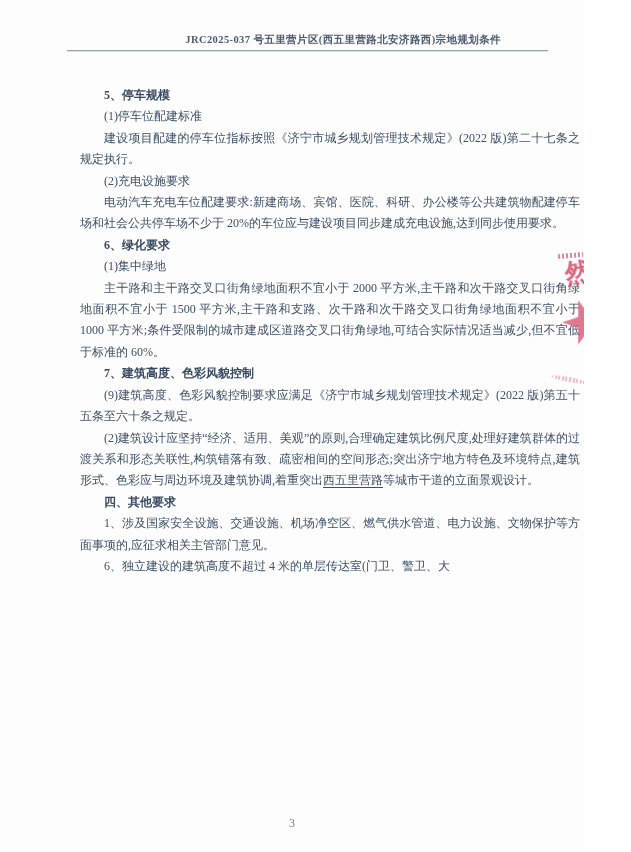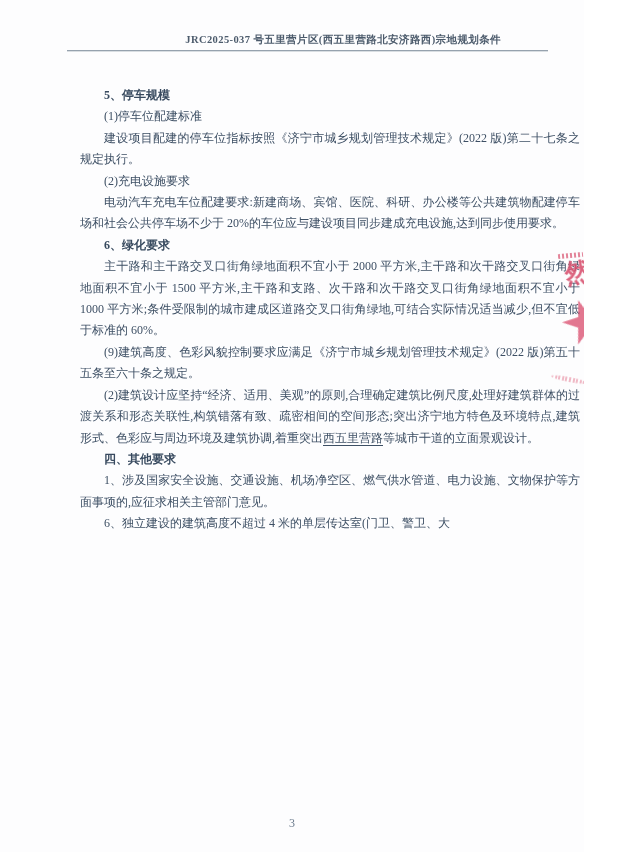--- a/index.html
+++ b/index.html
@@ -79,21 +79,23 @@
   <div class="header-title">JRC2025-037 号五里营片区(西五里营路北安济路西)宗地规划条件</div>
   <div class="header-rule"></div>
 
   <div class="content" id="content">
       <p class="para heading"><span>5、停车规模</span></p>
       <p class="para subheading"><span>(1)停车位配建标准</span></p>
       <p class="para paragraph"><span>建设项目配建的停车位指标按照《济宁市城乡规划管理技术规定》(2022 版)第二十七条之规定执行。</span></p>
       <p class="para subheading"><span>(2)充电设施要求</span></p>
       <p class="para paragraph"><span>电动汽车充电车位配建要求:新建商场、宾馆、医院、科研、办公楼等公共建筑物配建停车场和社会公共停车场不少于 20%的车位应与建设项目同步建成充电设施,达到同步使用要求。</span></p>
       <p class="para heading"><span>6、绿化要求</span></p>
+      <p class="para subheading"><span>(1)集中绿地</span></p>
       <p class="para paragraph"><span>主干路和主干路交叉口街角绿地面积不宜小于 2000 平方米,主干路和次干路交叉口街角绿地面积不宜小于 1500 平方米,主干路和支路、次干路和次干路交叉口街角绿地面积不宜小于 1000 平方米;条件受限制的城市建成区道路交叉口街角绿地,可结合实际情况适当减少,但不宜低于标准的 60%。</span></p>
+      <p class="para heading"><span>7、建筑高度、色彩风貌控制</span></p>
       <p class="para paragraph"><span>(9)建筑高度、色彩风貌控制要求应满足《济宁市城乡规划管理技术规定》(2022 版)第五十五条至六十条之规定。</span></p>
       <p class="para paragraph"><span>(2)建筑设计应坚持“经济、适用、美观”的原则,合理确定建筑比例尺度,处理好建筑群体的过渡关系和形态关联性,构筑错落有致、疏密相间的空间形态;突出济宁地方特色及环境特点,建筑形式、色彩应与周边环境及建筑协调,着重突出</span><span class="u">西五里营路</span><span>等城市干道的立面景观设计。</span></p>
       <p class="para heading"><span>四、其他要求</span></p>
       <p class="para paragraph"><span>1、涉及国家安全设施、交通设施、机场净空区、燃气供水管道、电力设施、文物保护等方面事项的,应征求相关主管部门意见。</span></p>
       <p class="para paragraph"><span>6、独立建设的建筑高度不超过 4 米的单层传达室(门卫、警卫、大</span></p>
     </div>
 
   <div class="seal">
     <div class="seal-top-text"></div>
     <div class="seal-char">然</div>

